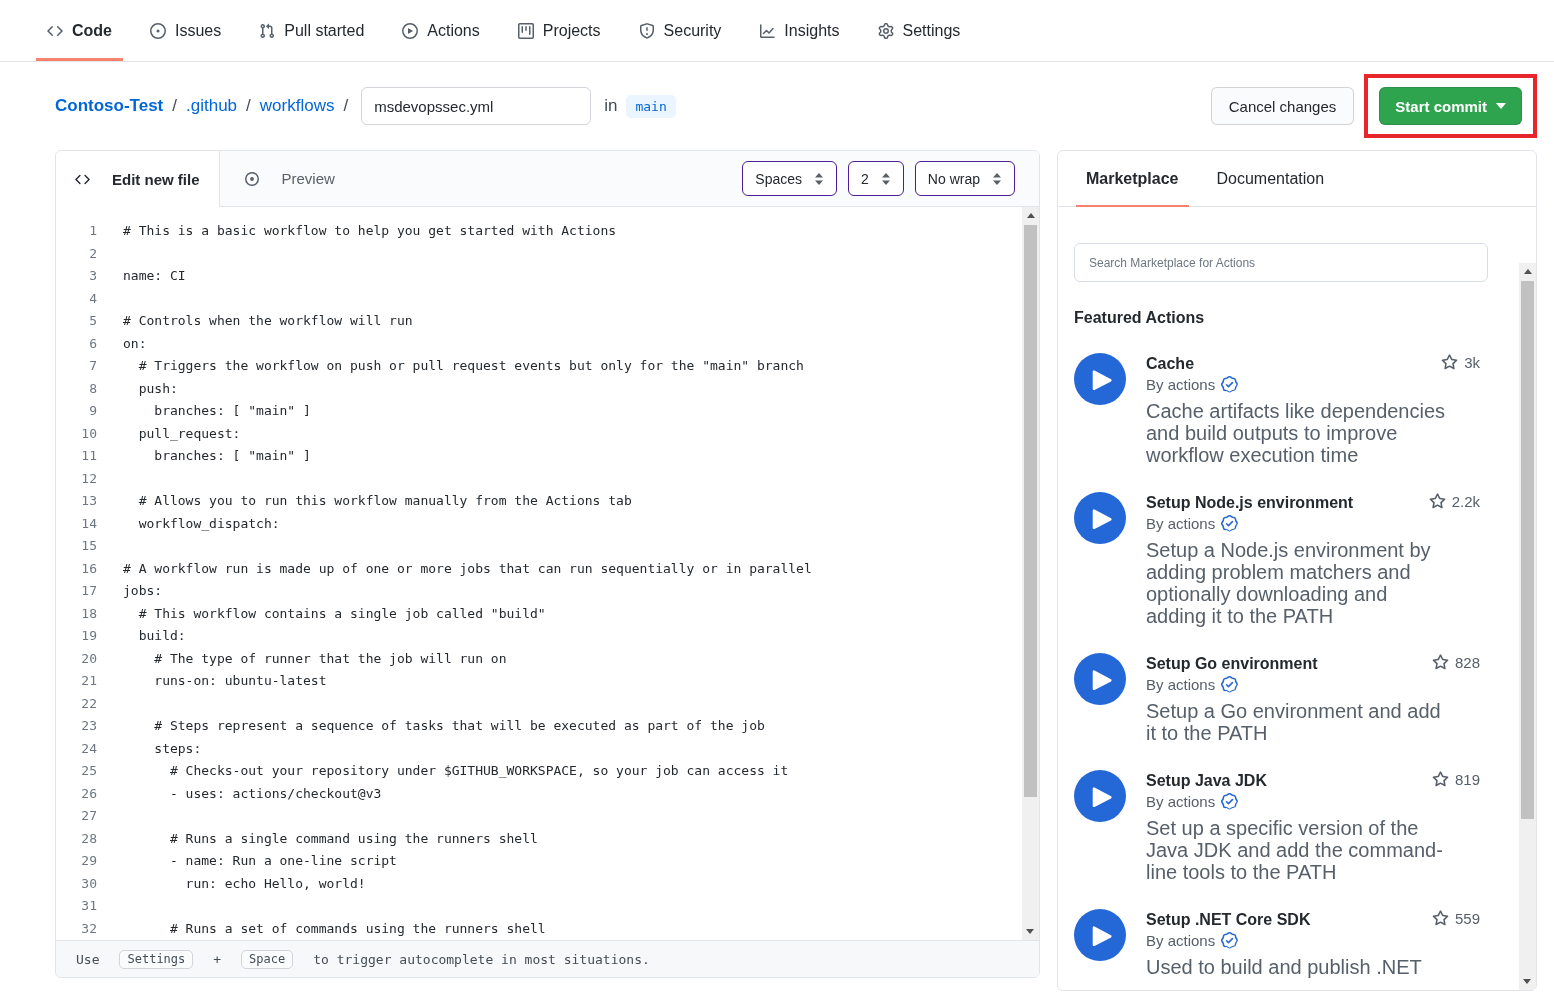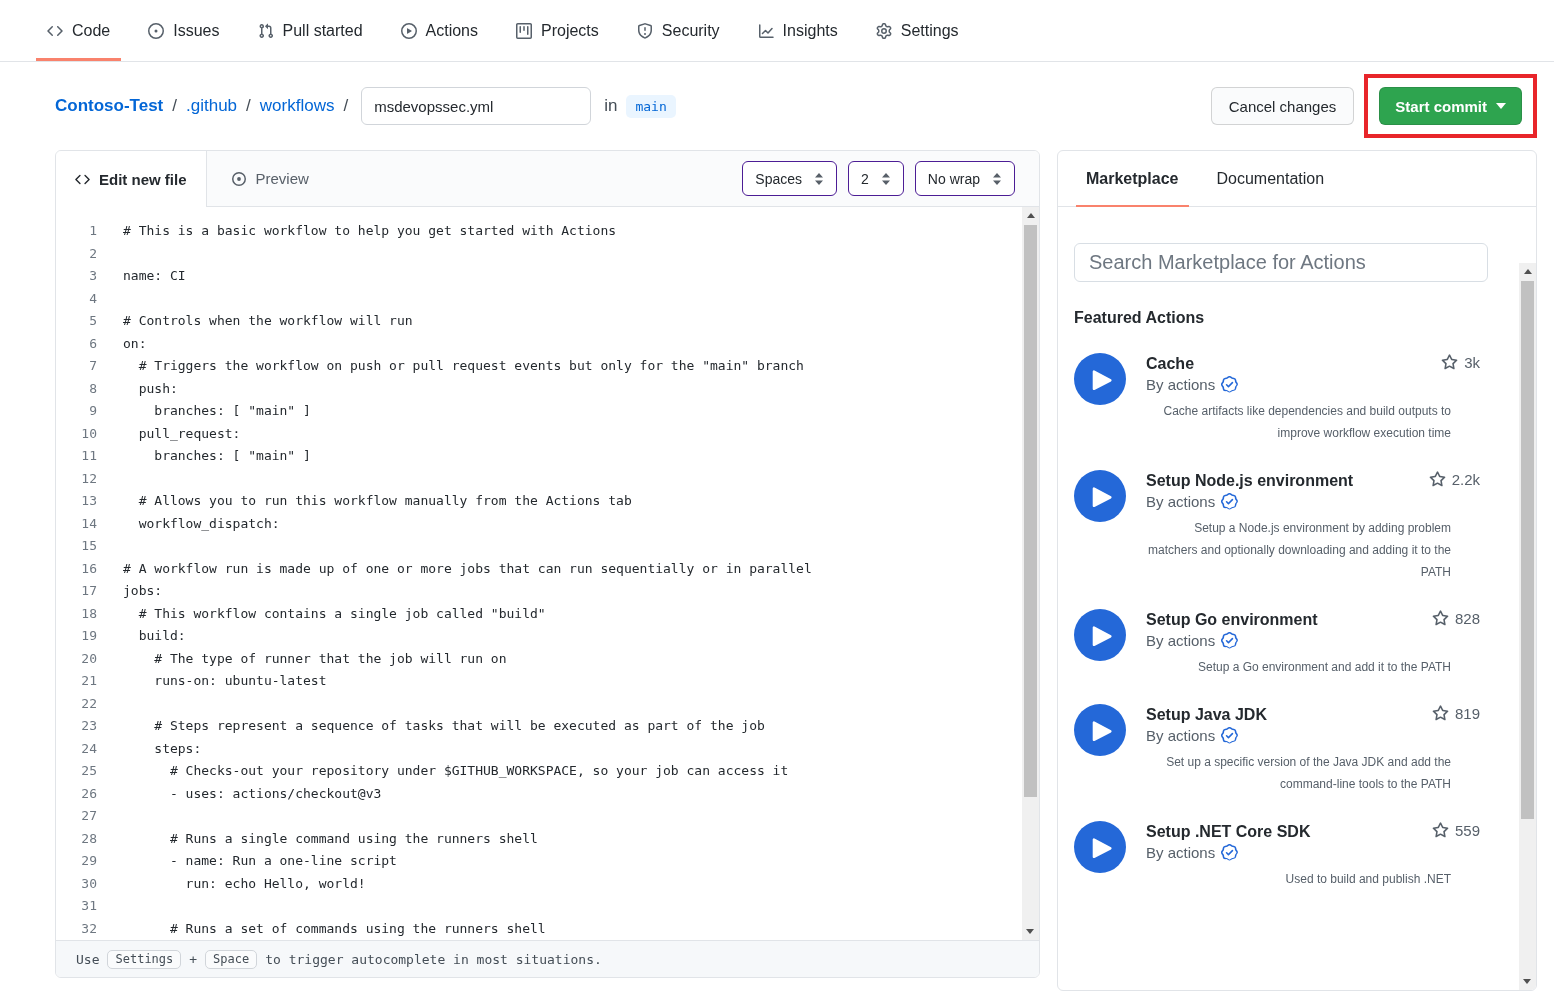--- a/index.html
+++ b/index.html
@@ -5,21 +5,21 @@
   * { margin:0; padding:0; box-sizing:border-box; }
   html,body { width:1554px; height:992px; overflow:hidden; background:#fff;
     font-family:"Liberation Sans","DejaVu Sans",sans-serif; color:#24292e; }
   svg { display:block; }
   .octicon { fill:currentColor; }
 
   
   .topnav { height:62px; border-bottom:1px solid #e1e4e8; display:flex; align-items:stretch; padding-left:36px; background:#fff; }
   .nav-item { display:flex; align-items:center; gap:9px; padding:0 11px; margin-right:16px; font-size:16px; color:#24292e; cursor:pointer; }
   .nav-item .nicon { color:#57606a; }
-  .nav-item.active { font-weight:400; box-shadow:inset 0 -3px 0 #f9826c; }
+  .nav-item.active { font-weight:700; box-shadow:inset 0 -3px 0 #f9826c; }
 
   
   .head-row { height:88px; display:flex; align-items:center; justify-content:space-between; padding:0 17px 0 55px; }
   .crumbs { display:flex; align-items:center; gap:9px; font-size:17px; }
   .crumb-link { color:#0366d6; text-decoration:none; }
   .crumb-repo { font-weight:700; }
   .crumb-sep { color:#444d56; }
   .file-input { width:230px; height:38px; border:1px solid #d1d5da; border-radius:6px; padding:0 12px; font-size:15px;
     color:#24292e; font-family:inherit; margin:0 4px; outline:none; }
   .in-word { color:#444d56; }
@@ -30,21 +30,21 @@
   .red-box { border:4px solid #e8252a; padding:9px 11px; margin-left:10px; display:inline-flex; }
   .btn-commit { background:#2ea44f; color:#fff; border:1px solid rgba(27,31,35,.15); border-radius:6px; height:38px; padding:0 15px;
     font-size:15px; font-weight:600; font-family:inherit; display:flex; align-items:center; gap:9px; cursor:pointer; }
 
   
   .content { display:flex; gap:17px; padding:0 17px 0 55px; align-items:flex-start; }
 
   
   .editor-card { flex:1; height:828px; border:1px solid #e1e4e8; border-radius:6px; display:flex; flex-direction:column; overflow:hidden; background:#fff; }
   .editor-header { height:56px; background:#fafbfc; border-bottom:1px solid #e1e4e8; display:flex; align-items:stretch; flex:none; }
-  .etab { display:flex; align-items:center; gap:9px; padding:0 19px; font-size:15px; color:#586069; cursor:pointer; }
+  .etab { display:flex; align-items:center; gap:22px; padding:0 19px; font-size:15px; color:#586069; cursor:pointer; }
   .etab.active { background:#fff; border-right:1px solid #e1e4e8; margin-bottom:-1px; color:#24292e; font-weight:700; border-top-left-radius:6px; }
   .etab.preview { margin-left:5px; }
   .editor-controls { margin-left:auto; display:flex; align-items:center; gap:11px; padding-right:24px; }
   .select-ctl { height:35px; background:#fff; border:1px solid #4c1d95; border-radius:6px; display:flex; align-items:center; gap:12px;
     padding:0 12px; font-size:14px; color:#24292e; cursor:pointer; }
   .updown { color:#586069; }
 
   .code-area { flex:1; position:relative; overflow:hidden; background:#fff;
     font-family:"DejaVu Sans Mono","Liberation Mono",monospace; font-size:13px; padding-top:13px; }
   .code-line { display:flex; line-height:22.5px; white-space:pre; }
@@ -52,42 +52,42 @@
   .code-text { color:#24292e; }
 
   
   .vscroll { position:absolute; width:17px; background:#f0f0f0; }
   .vthumb { position:absolute; left:2px; width:13px; background:#c1c1c1; }
   .sarrow { width:0; height:0; border-left:4px solid transparent; border-right:4px solid transparent; margin:6px auto 0; }
   .sarrow.up { border-bottom:5px solid #505050; }
   .sarrow.down { border-top:5px solid #505050; position:absolute; bottom:6px; left:4px; }
   .editor-scroll { top:0; bottom:0; right:0; }
 
-  .editor-footer { flex:none; height:37px; background:#f6f8fa; border-top:1px solid #e1e4e8; display:flex; align-items:center; gap:8px;
+  .editor-footer { flex:none; height:37px; background:#f6f8fa; border-top:1px solid #e1e4e8; display:flex; align-items:center; gap:20px;
     padding:0 20px; font-family:"DejaVu Sans Mono","Liberation Mono",monospace; font-size:13px; color:#444d56; }
   .kbd { background:#fafbfc; border:1px solid #d1d5da; border-radius:5px; padding:1px 7px 2px; font-size:12px; color:#444d56; }
 
   
   .side-card { flex:none; width:480px; height:841px; border:1px solid #e1e4e8; border-radius:6px; overflow:hidden; position:relative; background:#fff; display:flex; flex-direction:column; }
   .side-header { flex:none; height:56px; border-bottom:1px solid #e1e4e8; display:flex; align-items:stretch; gap:38px; padding:0 28px; }
   .stab { display:flex; align-items:center; font-size:16px; color:#24292e; cursor:pointer; position:relative; }
   .stab.active { font-weight:700; }
   .stab.active::after { content:""; position:absolute; left:-10px; right:-10px; bottom:-1px; height:2px; background:#f9826c; }
   .side-body { flex:1; padding:36px 48px 0 16px; overflow:hidden; position:relative; }
-  .mp-search { width:100%; height:39px; border:1px solid #d8dee4; border-radius:6px; padding:0 14px; font-size:20px; font-family:inherit; color:#24292e; outline:none; }
+  .mp-search { width:100%; height:39px; border:1px solid #d8dee4; border-radius:6px; padding:0 14px; font-size:12px; font-family:inherit; color:#24292e; outline:none; }
   .mp-search::placeholder { color:#6e7781; }
   .mp-heading { font-size:16px; font-weight:700; margin-top:27px; }
   .mp-item { display:flex; gap:20px; margin-top:26px; }
   .mp-icon { flex:none; width:52px; height:52px; }
   .mp-main { flex:1; position:relative; }
   .mp-title { font-size:16px; font-weight:700; line-height:21px; cursor:pointer; }
   .mp-byline { display:flex; align-items:center; gap:6px; color:#57606a; font-size:15px; margin-top:2px; }
   .verified { color:#2468d8; }
   .mp-stars { position:absolute; top:1px; right:8px; display:flex; align-items:center; gap:6px; color:#57606a; font-size:15px; }
-  .mp-desc { margin-top:7px; color:#57606a; font-size:12px; line-height:22px; max-width:305px;text-align:right; }
+  .mp-desc { margin-top:7px; color:#57606a; font-size:20px; line-height:22px; max-width:305px; }
   .side-scroll { top:56px; bottom:0; right:0; }
 </style>
 </head>
 <body>
 
 <header class="topnav">
   <div class="nav-item active">
     <span class="nicon">
         <svg width="16" height="16" viewBox="0 0 16 16">
           <path class="octicon" d="m11.28 3.22 4.25 4.25a.75.75 0 0 1 0 1.06l-4.25 4.25a.749.749 0 0 1-1.275-.326.749.749 0 0 1 .215-.734L13.94 8l-3.72-3.72a.749.749 0 0 1 .326-1.275.749.749 0 0 1 .734.215Zm-6.56 0a.751.751 0 0 1 1.042.018.751.751 0 0 1 .018 1.042L2.06 8l3.72 3.72a.749.749 0 0 1-.326 1.275.749.749 0 0 1-.734-.215L.47 8.53a.75.75 0 0 1 0-1.06Z"></path>

